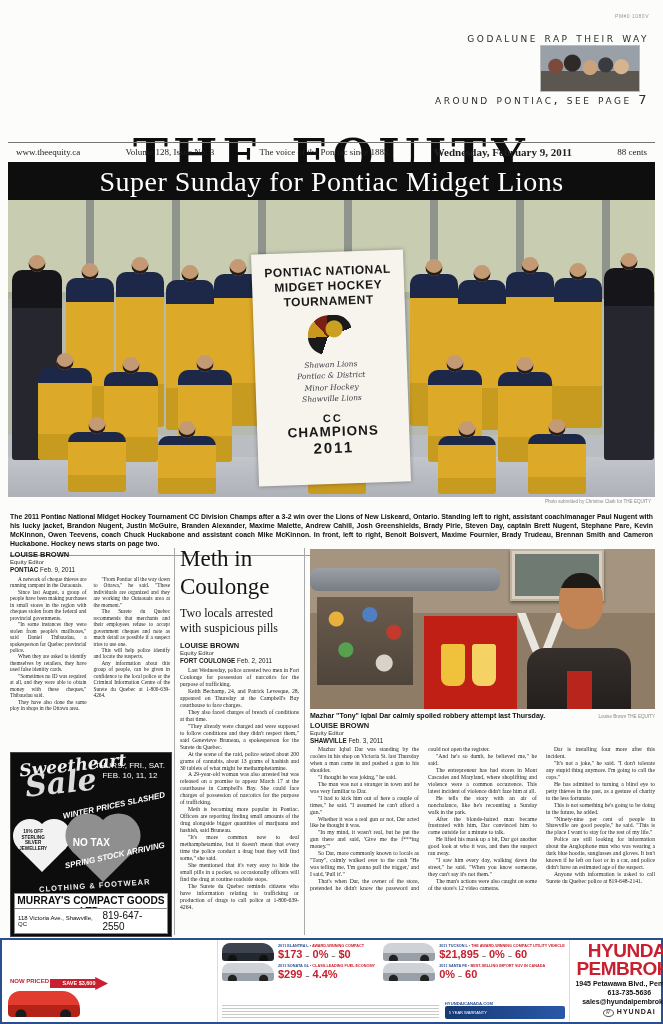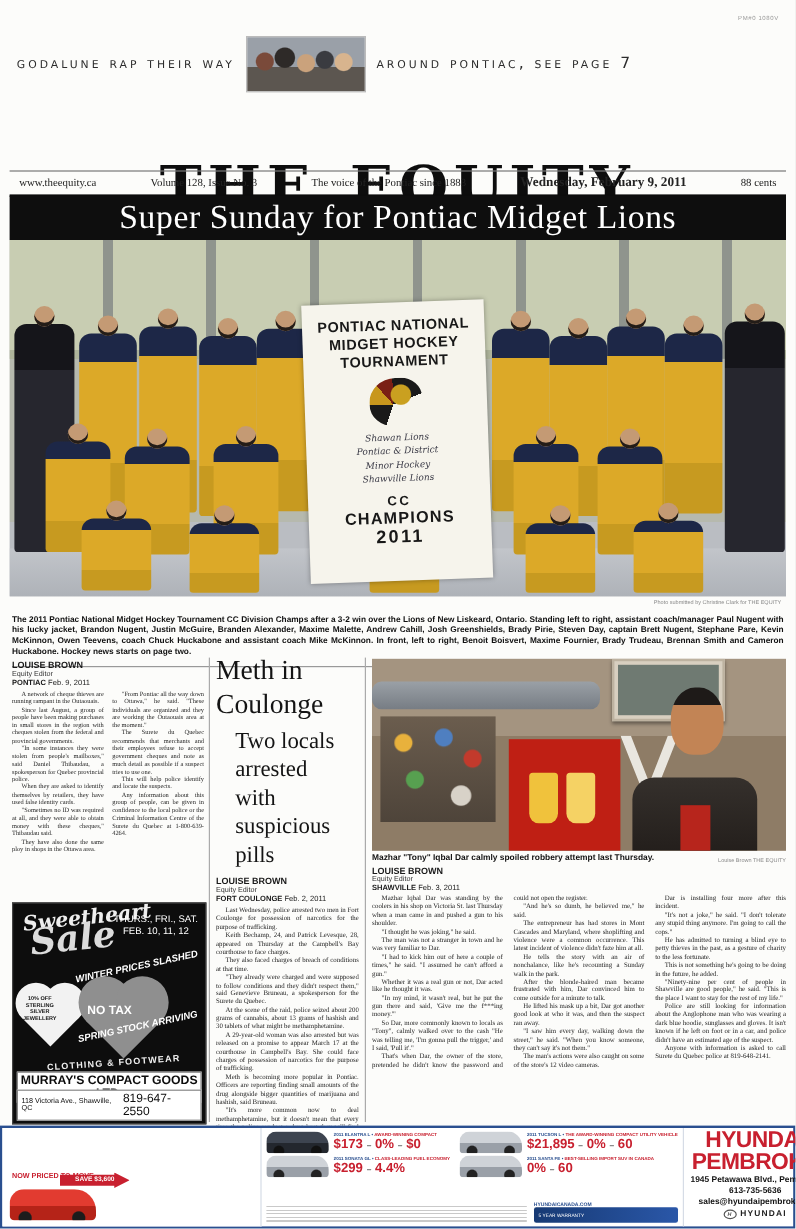--- a/index.html
+++ b/index.html
@@ -2,21 +2,21 @@
 <html><head>
 <meta charset="utf-8">
 <style>
   html,body{margin:0;padding:0;background:#e8e8e6;}
   .page{position:relative;width:663px;height:1024px;margin:0 auto;background:#fcfcfa;overflow:hidden;
         font-family:"Liberation Serif",serif;color:#1a1a1a;}
   .abs{position:absolute;}
 
   
   .mailcode{top:13px;right:14px;font:5px "Liberation Sans",sans-serif;color:#999;letter-spacing:.5px;}
-  .teaser{top:30px;left:14px;right:14px;height:46px;display:flex;align-items:center;}
+  .teaser{top:30px;left:14px;right:14px;height:46px;display:flex;align-items:flex-end;flex-direction:column;}
   .teaser-text{font-family:"DejaVu Sans",sans-serif;font-variant:small-caps;text-transform:lowercase;
                font-size:13px;letter-spacing:2.5px;color:#2c2c2c;white-space:nowrap;}
   .teaser-photo{width:98px;height:45px;margin:0 9px;flex:none;border:1px solid #bbb;
      background:
        radial-gradient(circle at 15% 45%, #7a4a3a 0 7px, transparent 8px),
        radial-gradient(circle at 32% 38%, #2e2a28 0 8px, transparent 9px),
        radial-gradient(circle at 50% 48%, #caa27c 0 7px, transparent 8px),
        radial-gradient(circle at 66% 42%, #3a3b40 0 7px, transparent 8px),
        radial-gradient(circle at 82% 46%, #d8b48e 0 7px, transparent 8px),
        linear-gradient(180deg,#9aa0a8 0 55%, #5c5650 55% 100%);}
@@ -70,21 +70,21 @@
   .byline .dl b{font-weight:bold;}
   .art-body{text-align:justify;color:#1e1e1e;overflow:hidden;}
   .art-body p{margin:0;text-indent:8px;}
 
   .art-stolen{top:545px;left:10px;width:160px;}
   .art-stolen h3{font-size:20.5px;line-height:1.05;}
   .stolen-body{column-count:2;column-gap:7px;font-size:5.3px;line-height:1.22;height:152px;}
 
   .art-meth{top:545px;left:180px;width:119px;}
   .art-meth h3{font-size:23px;line-height:1.2;}
-  .meth-sub{font-size:19px;line-height:1.25;margin:6px 16px 2px;color:#141414;}
+  .meth-sub{font-size:12px;line-height:1.25;margin:6px 0 2px;color:#141414;}
   .meth-body{font-size:5.7px;line-height:1.22;height:252px;}
 
   .art-langford{top:543px;left:310px;width:345px;}
   .art-langford h3{font-size:27px;line-height:1.1;}
   .store-photo{position:relative;margin-top:6px;width:345px;height:160px;overflow:hidden;
      background:linear-gradient(180deg,#a49480 0 40%,#8e7c66 40% 100%);}
   .sp-monitor{position:absolute;left:58%;top:0;width:26%;height:30%;background:#d8cfc0;border:2px solid #bdb2a0;
      box-shadow:0 2px 3px rgba(0,0,0,.4);}
   .sp-monitor::after{content:"";position:absolute;inset:3px;background:#6f7a72;}
   .sp-duct{position:absolute;left:0;top:12%;width:55%;height:14%;background:linear-gradient(180deg,#9aa0a6,#777d84);border-radius:8px;}

